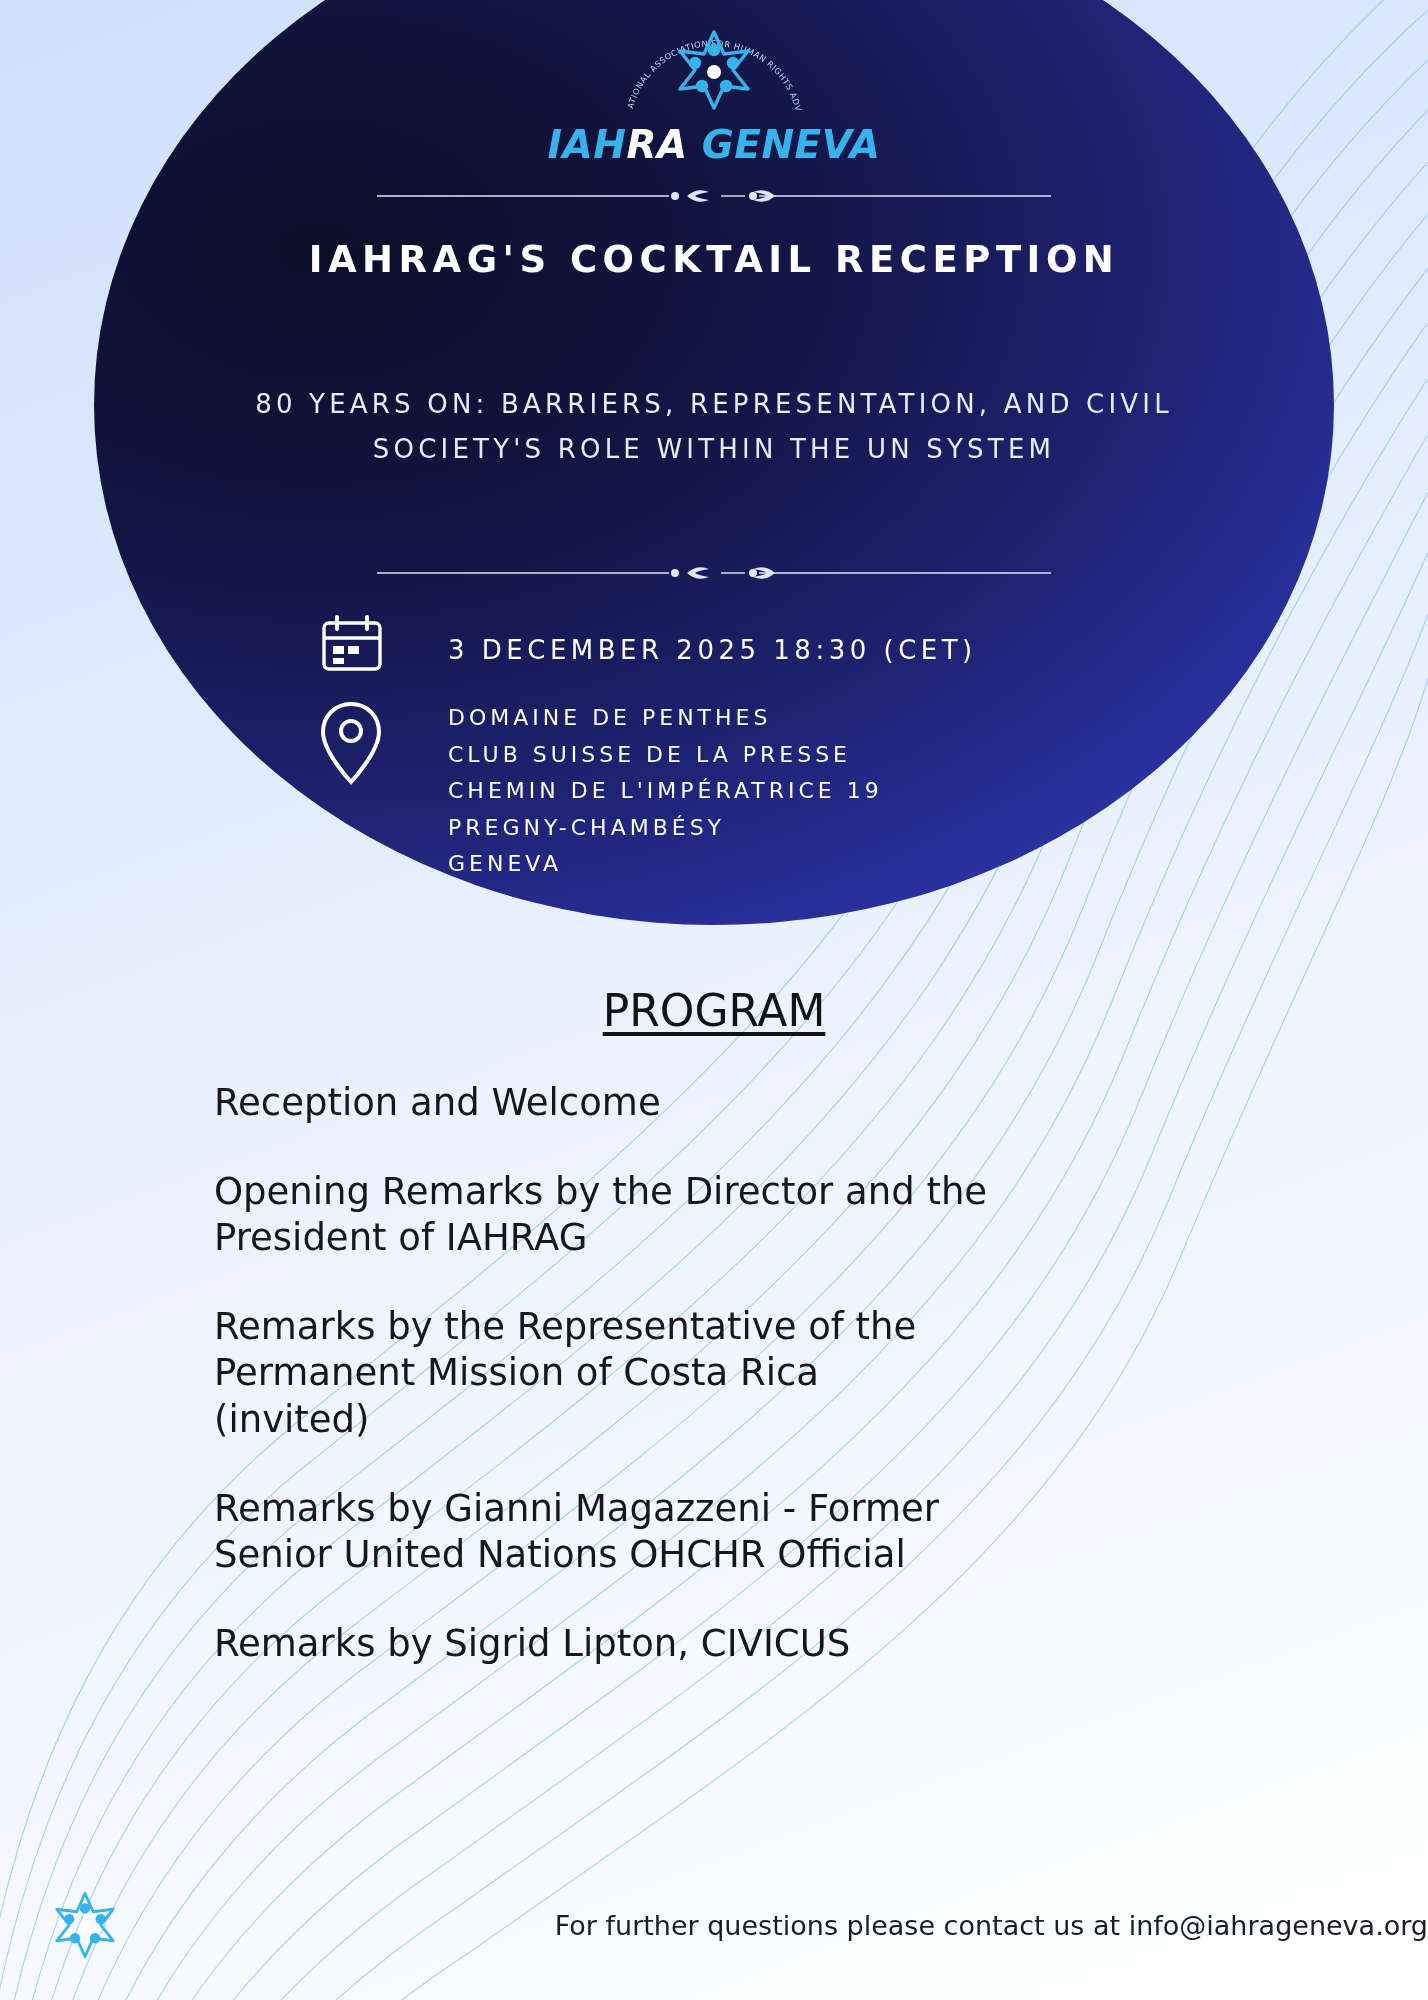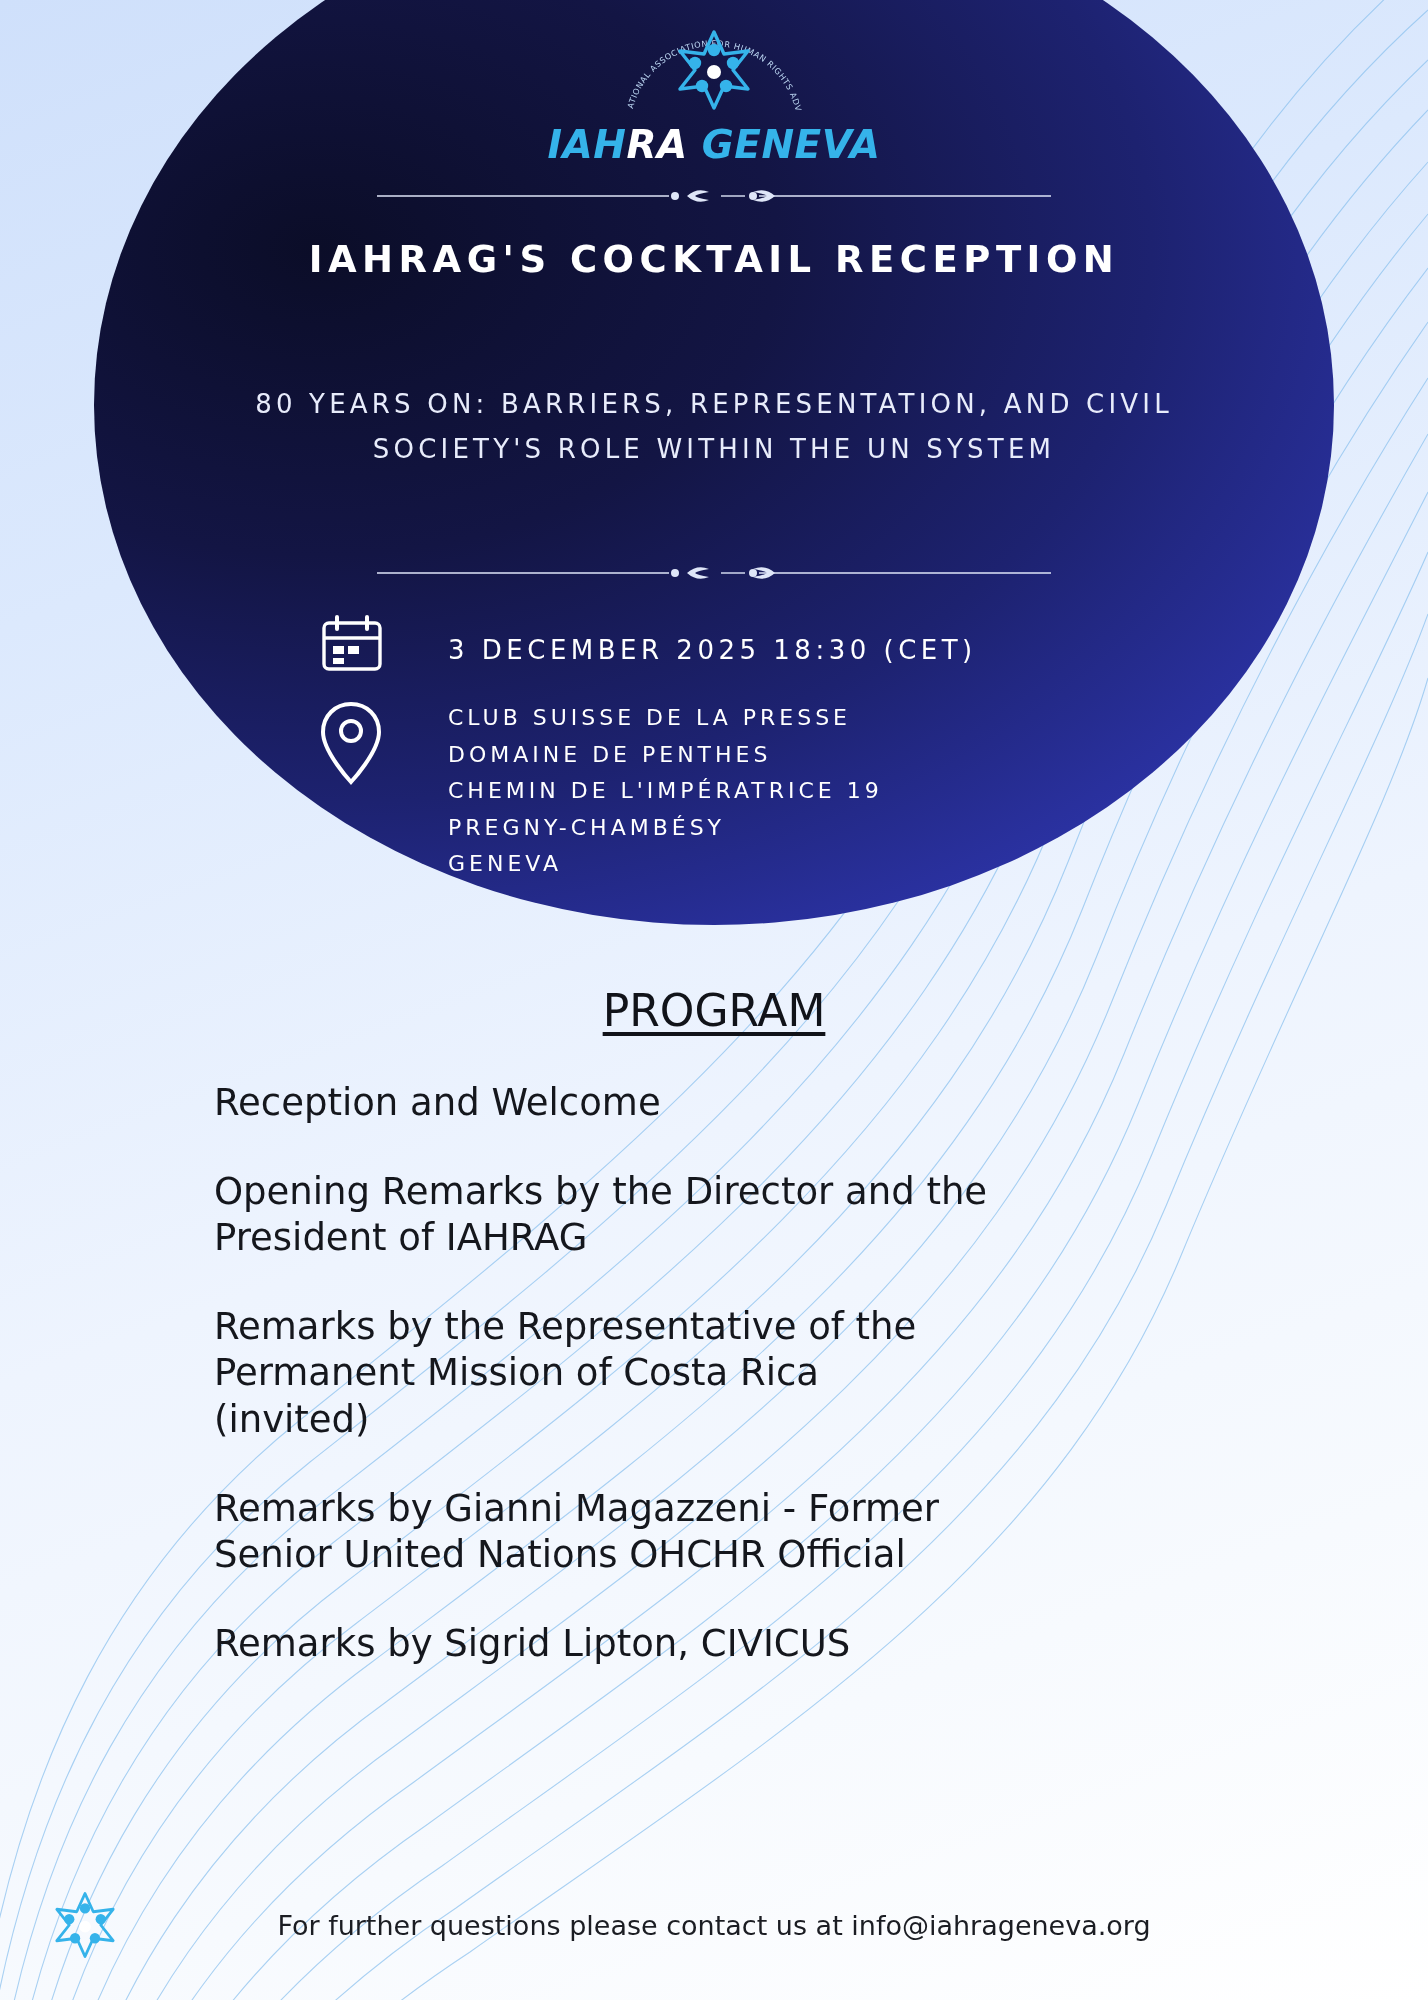--- a/index.html
+++ b/index.html
@@ -160,21 +160,21 @@
     font-size: 37px;
     line-height: 1.26;
     margin: 0 0 42px 0;
     white-space: pre-line;
   }
   .contact {
     position: absolute;
     left: 0;
     right: 0;
     top: 1910px;
-    text-align: center;
+    text-align: right;
     color: #1b1d23;
     font-family: "DejaVu Sans", sans-serif;
     font-size: 27px;
   }
 
   .corner-logo {
     position: absolute;
     left: 40px;
     bottom: 30px;
     width: 90px;
@@ -260,22 +260,22 @@
     <rect x="28" y="31" width="11" height="8" fill="#ffffff"></rect>
     <rect x="13" y="43" width="11" height="6" fill="#ffffff"></rect>
   </svg>
   <div class="info-date">3 DECEMBER 2025  18:30 (CET)</div>
 
   <svg class="icon-pin" width="66" height="86" viewBox="0 0 66 86">
     <path d="M33 4 C17 4, 5 16, 5 32 C5 52, 33 82, 33 82 C33 82, 61 52, 61 32 C61 16, 49 4, 33 4 Z" fill="none" stroke="#ffffff" stroke-width="4"></path>
     <circle cx="33" cy="31" r="10" fill="none" stroke="#ffffff" stroke-width="4"></circle>
   </svg>
   <div class="info-venue">
+    <div>DOMAINE DE PENTHES</div>
     <div>CLUB SUISSE DE LA PRESSE</div>
-    <div>DOMAINE DE PENTHES</div>
     <div>CHEMIN DE L'IMPÉRATRICE 19</div>
     <div>PREGNY-CHAMBÉSY</div>
     <div>GENEVA</div>
   </div>
 
   <div class="program-heading">PROGRAM</div>
   <div class="program-list">
     <p class="program-item">Reception and Welcome</p>
     <p class="program-item">Opening Remarks by the Director and the
 President of IAHRAG</p>

